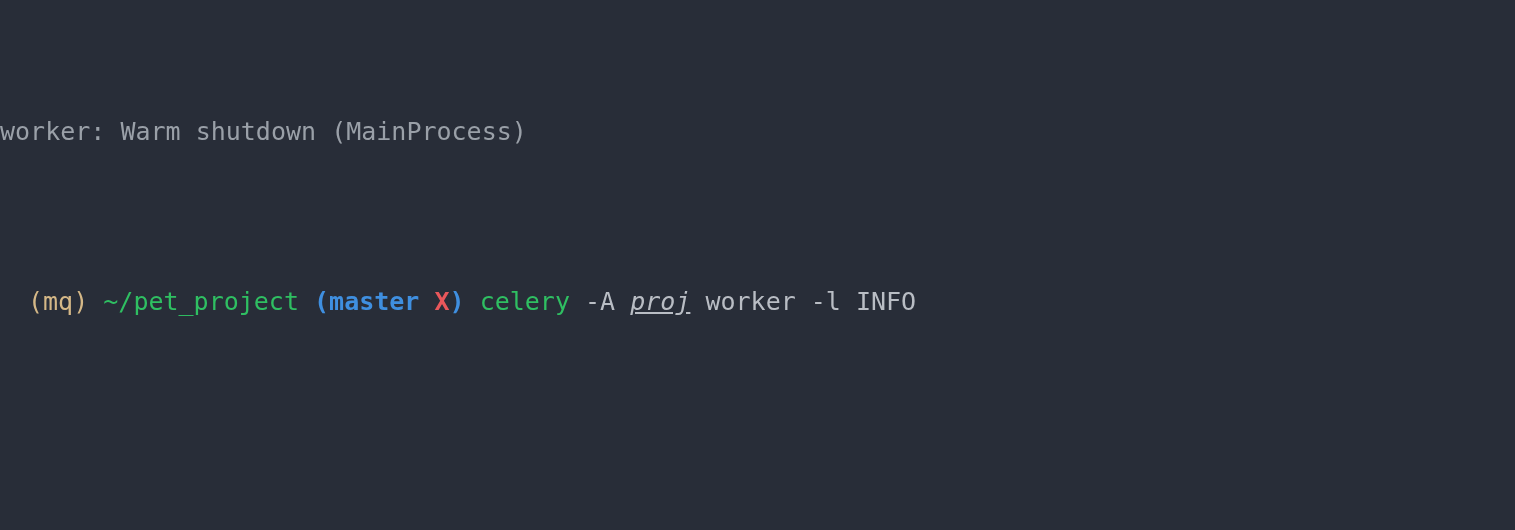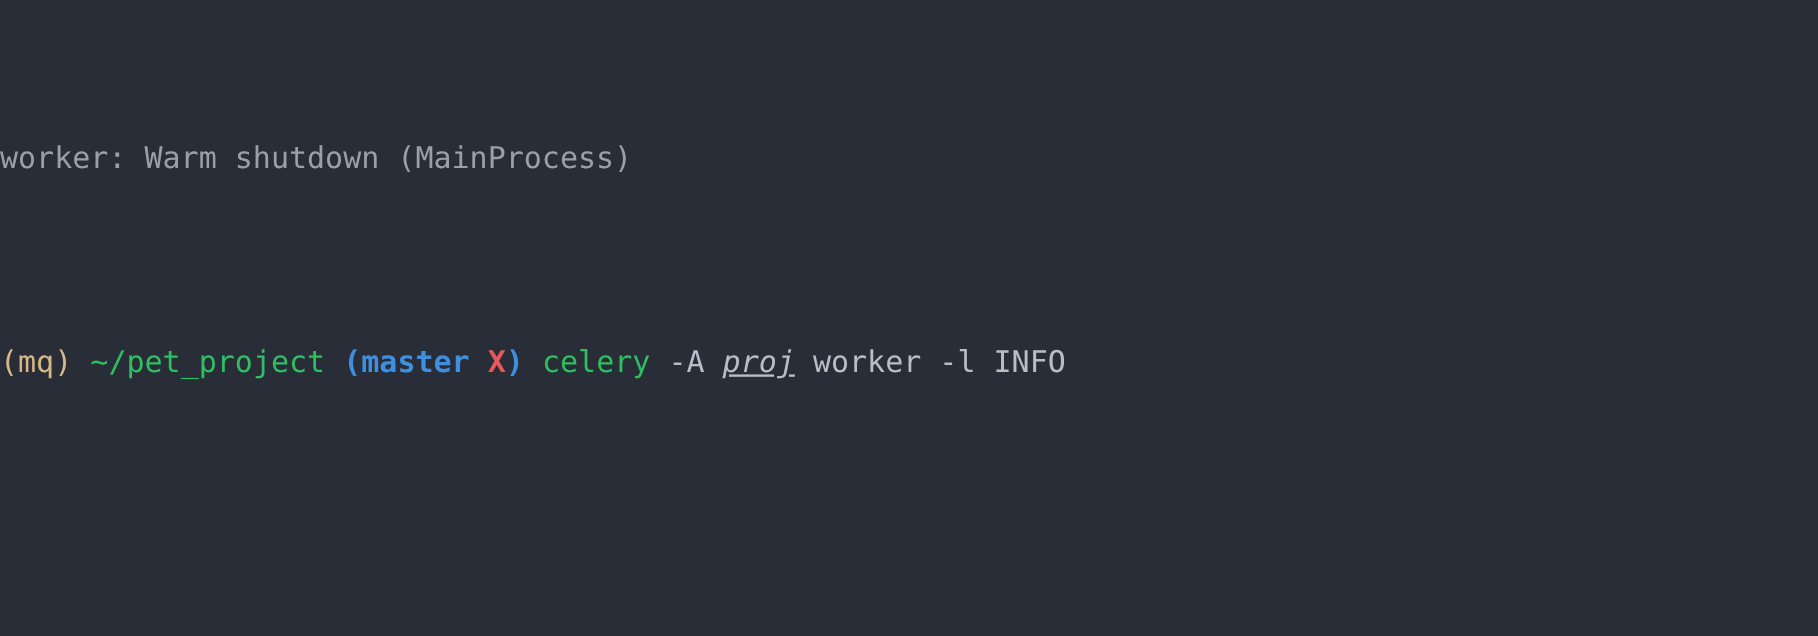--- a/index.html
+++ b/index.html
@@ -35,21 +35,21 @@
   }
   
   #scroll {
     position: absolute;
     top: -21px;
     left: 0;
     right: 0;
   }
   .c-grey   { color: #b9bdc4; }
   .c-dim    { color: #9aa0a8; }
-  .c-tan    { color: #d5b887; }
+  .c-tan    { color: #d5b887; padding-left: 28px; }
   .c-green  { color: #2fbf62; margin-top: 14px; }
   .c-blue   { color: #3f8fe0; }
   .c-red    { color: #e8575b; }
   .c-cyan   { color: #2bb3e0; }
   .bold     { font-weight: bold; }
   .underline{ text-decoration: underline; font-style: italic; }
 </style>
 </head>
 <body>
 

